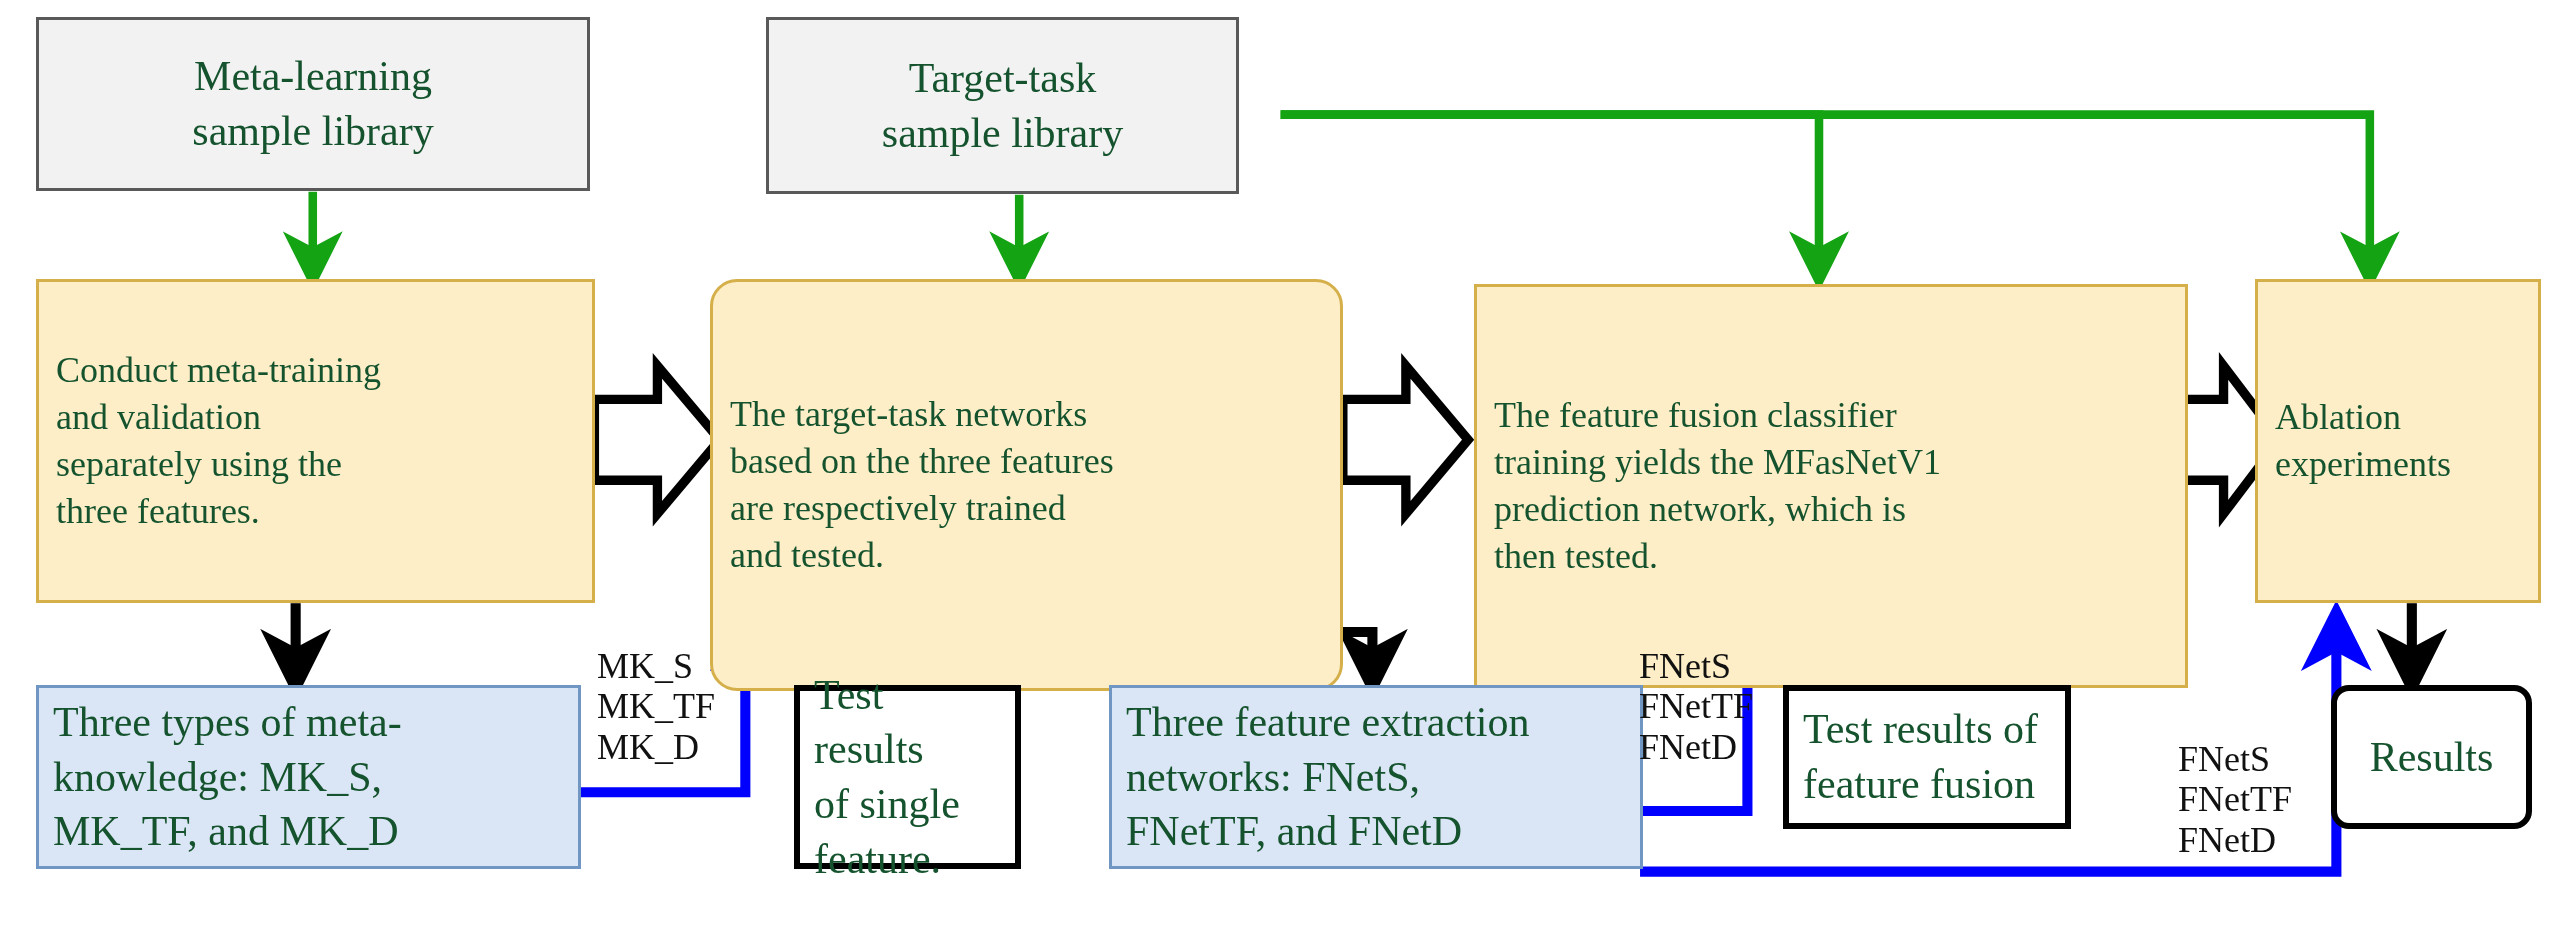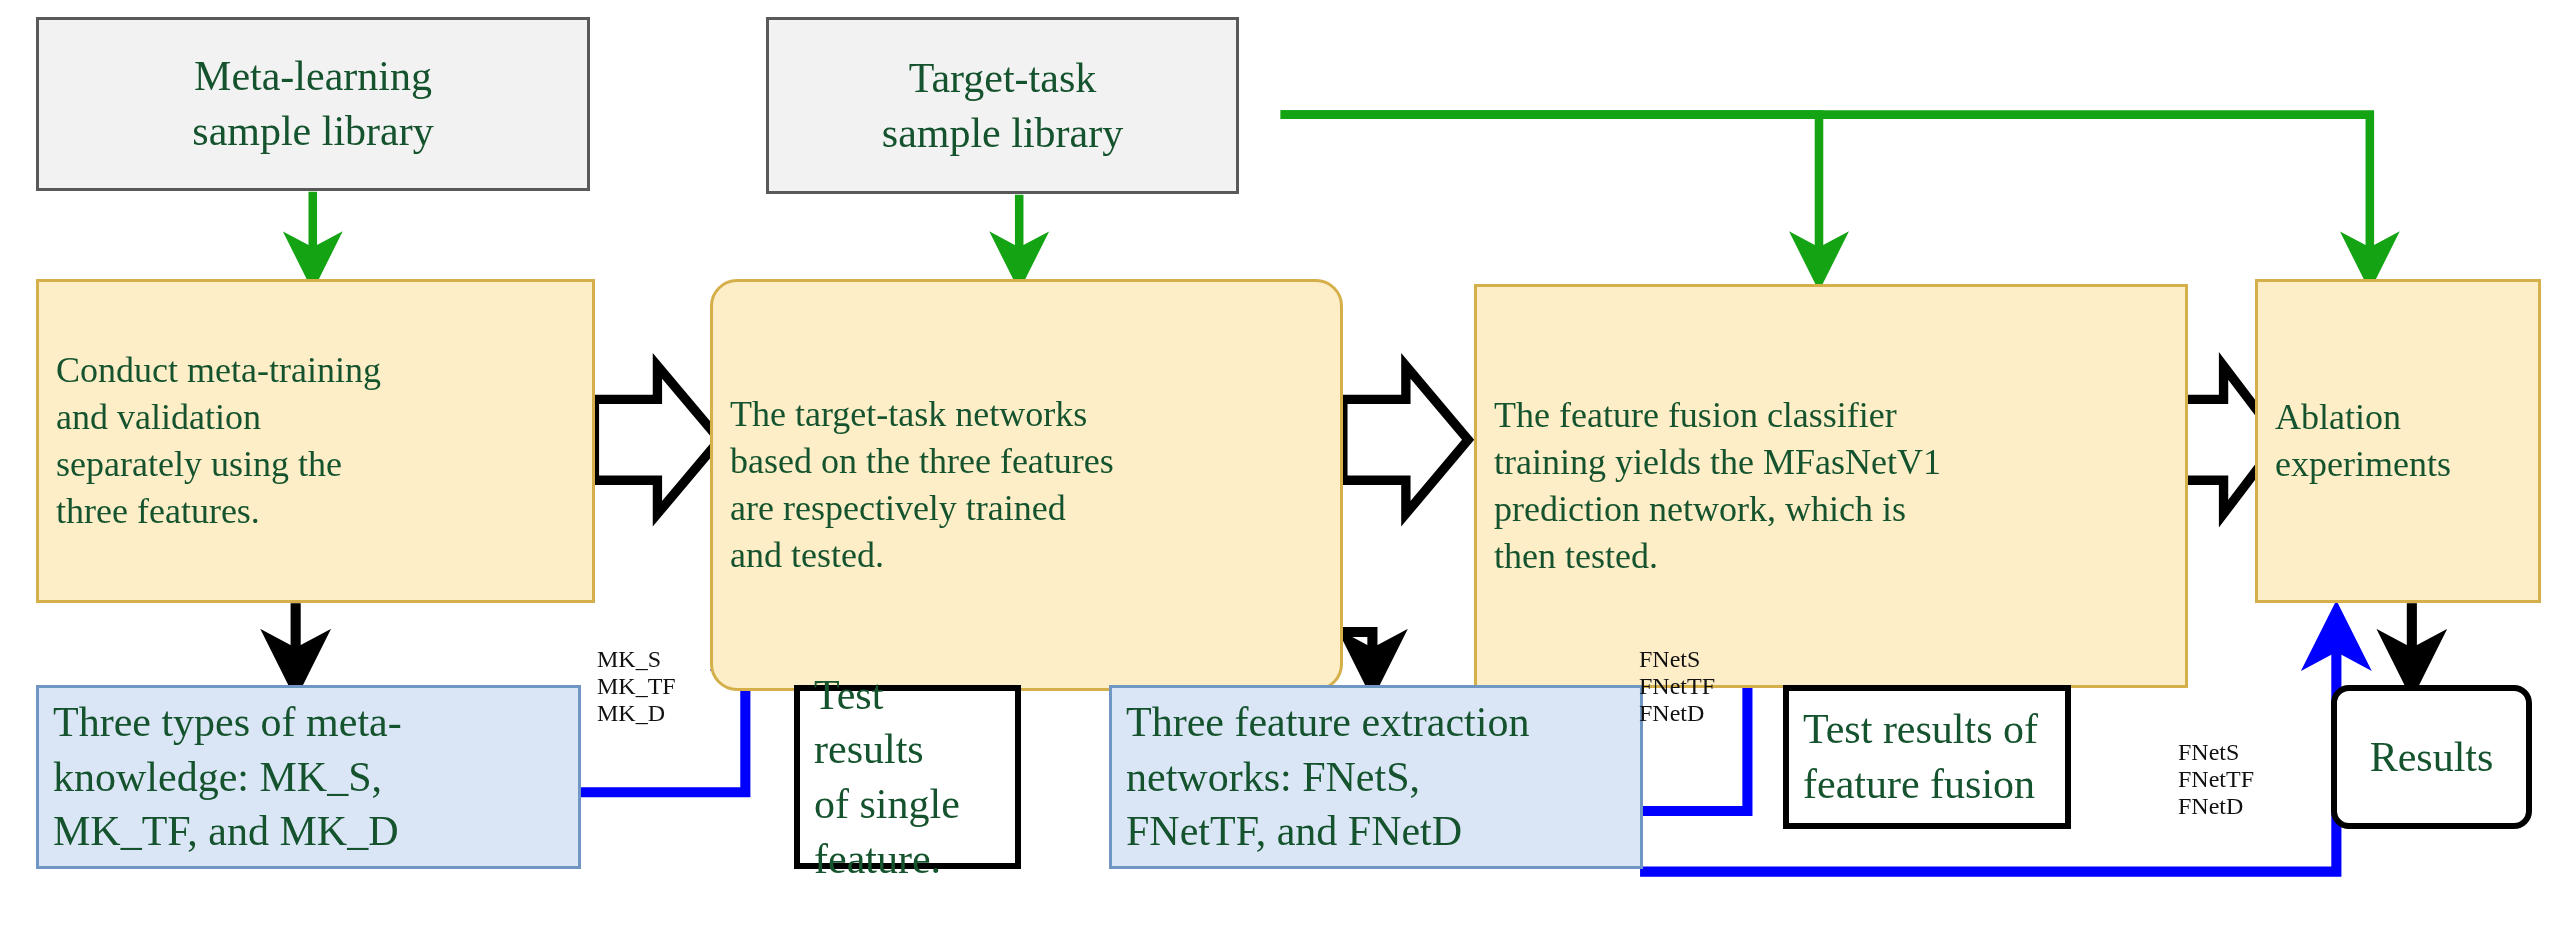--- a/index.html
+++ b/index.html
@@ -69,21 +69,21 @@
     text-align: left;
   }
   .result.center {
     justify-content: center;
     text-align: center;
     border-radius: 18px;
   }
   
   .edge-label {
     position: absolute;
-    font-size: 24px;
+    font-size: 36px;
     line-height: 1.12;
     color: #111111;
     white-space: pre-line;
     text-align: left;
   }
 </style>
 </head>
 <body>
 
 <div id="canvas">

